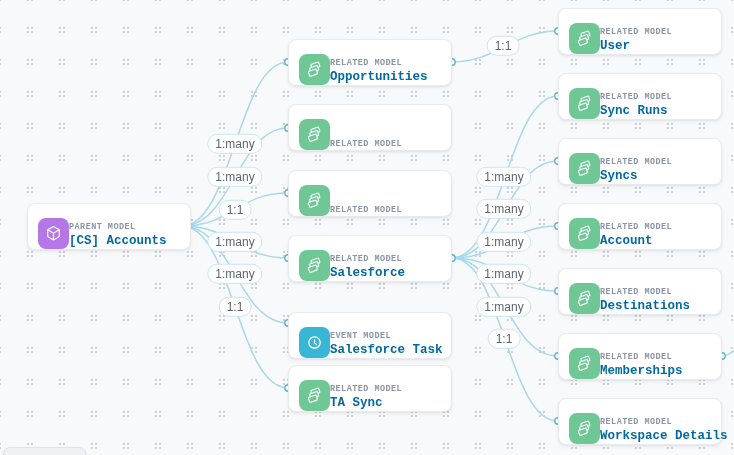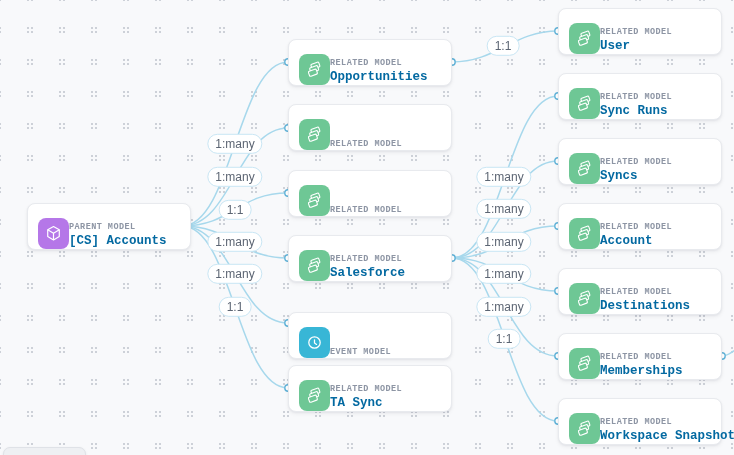--- a/index.html
+++ b/index.html
@@ -218,20 +218,21 @@
 
   <div class="node n-salesforce">
     <span class="icon-box icon-event">
       <svg viewBox="0 0 24 24" fill="none" stroke="#fff" stroke-width="1.6" stroke-linecap="round">
           <circle cx="12" cy="12" r="7.2"></circle>
           <path d="M12 8.6v3.9l2.6 1.9"></path>
         </svg>
     </span>
     <span class="node-text">
       <span class="type-label">EVENT MODEL</span>
+      <span class="title">Salesforce Task</span>
     </span>
   </div>
 
   <div class="node n-taowner">
     <span class="icon-box icon-related">
       <svg viewBox="0 0 24 24">
           <g transform="rotate(-20 12 12)" stroke="#fff" stroke-width="1.4">
             <rect class="f" x="9.5" y="4.5" width="10.5" height="6.5" rx="1.5"></rect>
             <rect class="f" x="6.5" y="8.2" width="10.5" height="6.5" rx="1.5"></rect>
             <rect class="f" x="3.5" y="11.9" width="10.5" height="6.5" rx="1.5"></rect>
@@ -345,21 +346,21 @@
       <svg viewBox="0 0 24 24">
           <g transform="rotate(-20 12 12)" stroke="#fff" stroke-width="1.4">
             <rect class="f" x="9.5" y="4.5" width="10.5" height="6.5" rx="1.5"></rect>
             <rect class="f" x="6.5" y="8.2" width="10.5" height="6.5" rx="1.5"></rect>
             <rect class="f" x="3.5" y="11.9" width="10.5" height="6.5" rx="1.5"></rect>
           </g>
         </svg>
     </span>
     <span class="node-text">
       <span class="type-label">RELATED MODEL</span>
-      <span class="title">Workspace Snapshot</span>
+      <span class="title">Workspace Details</span>
     </span>
   </div>
 
   <div class="pill p0">1:many</div>
   <div class="pill p1">1:many</div>
   <div class="pill p2">1:1</div>
   <div class="pill p3">1:many</div>
   <div class="pill p4">1:many</div>
   <div class="pill p5">1:1</div>
   <div class="pill p6">1:1</div>

